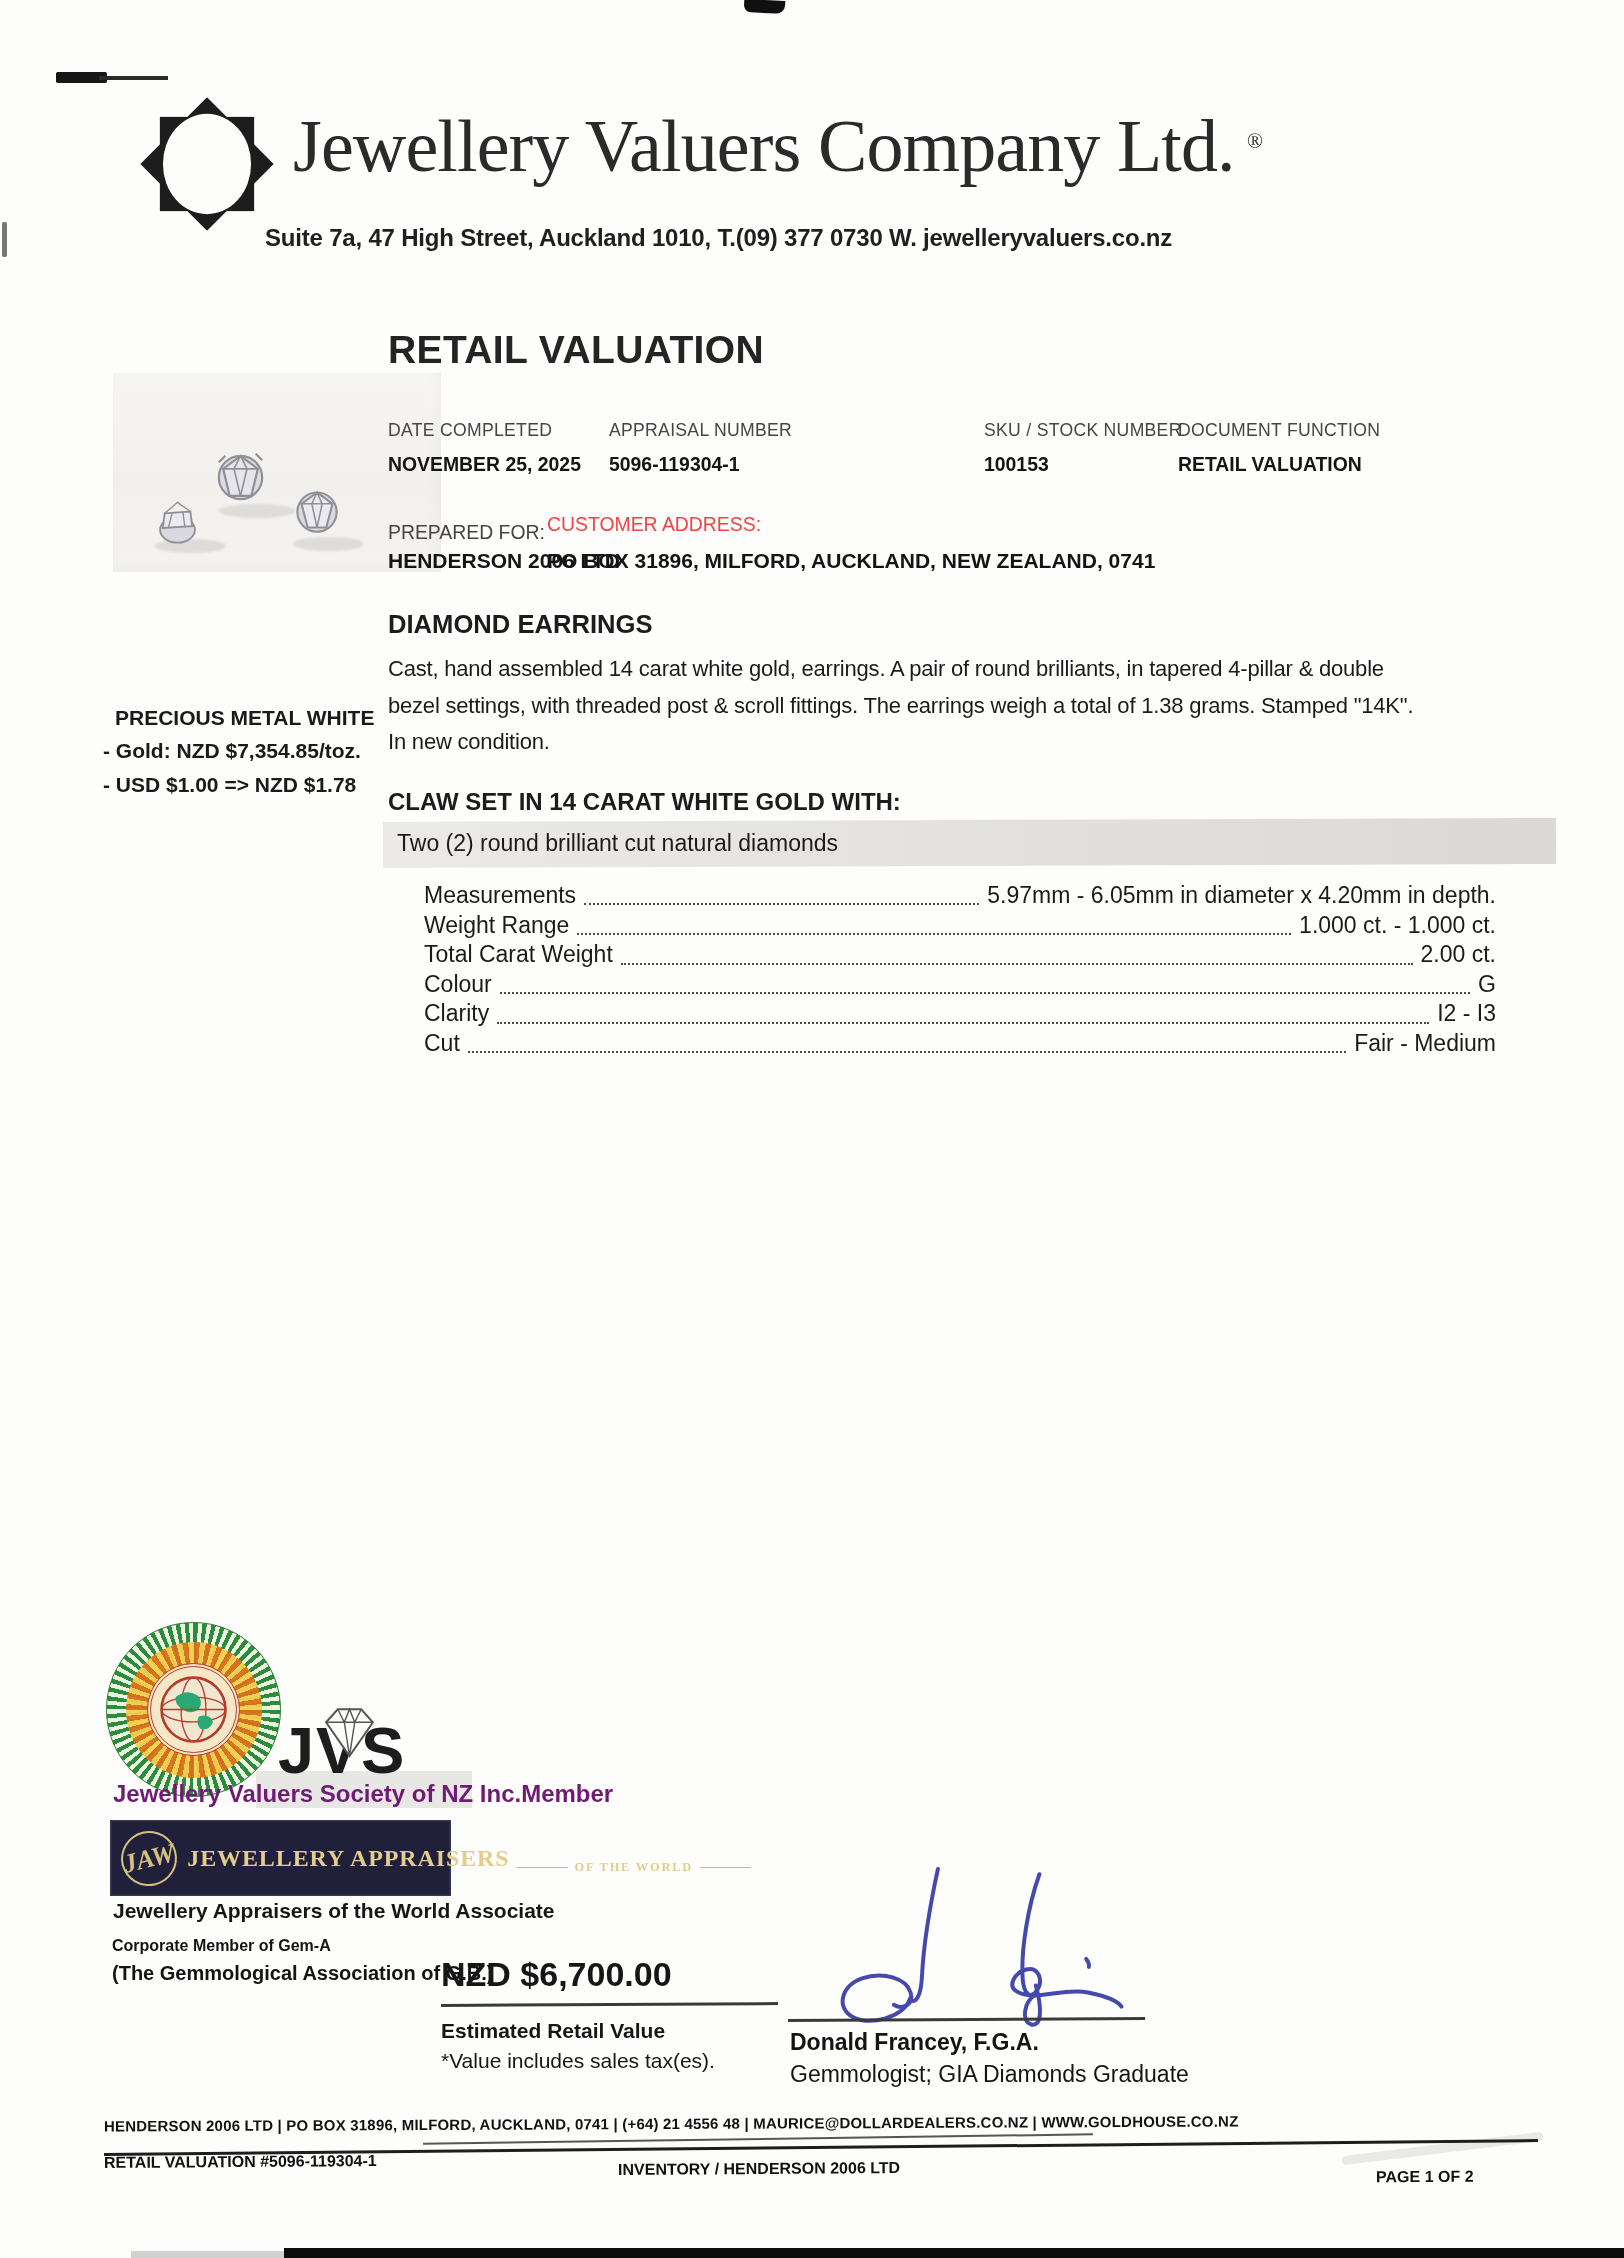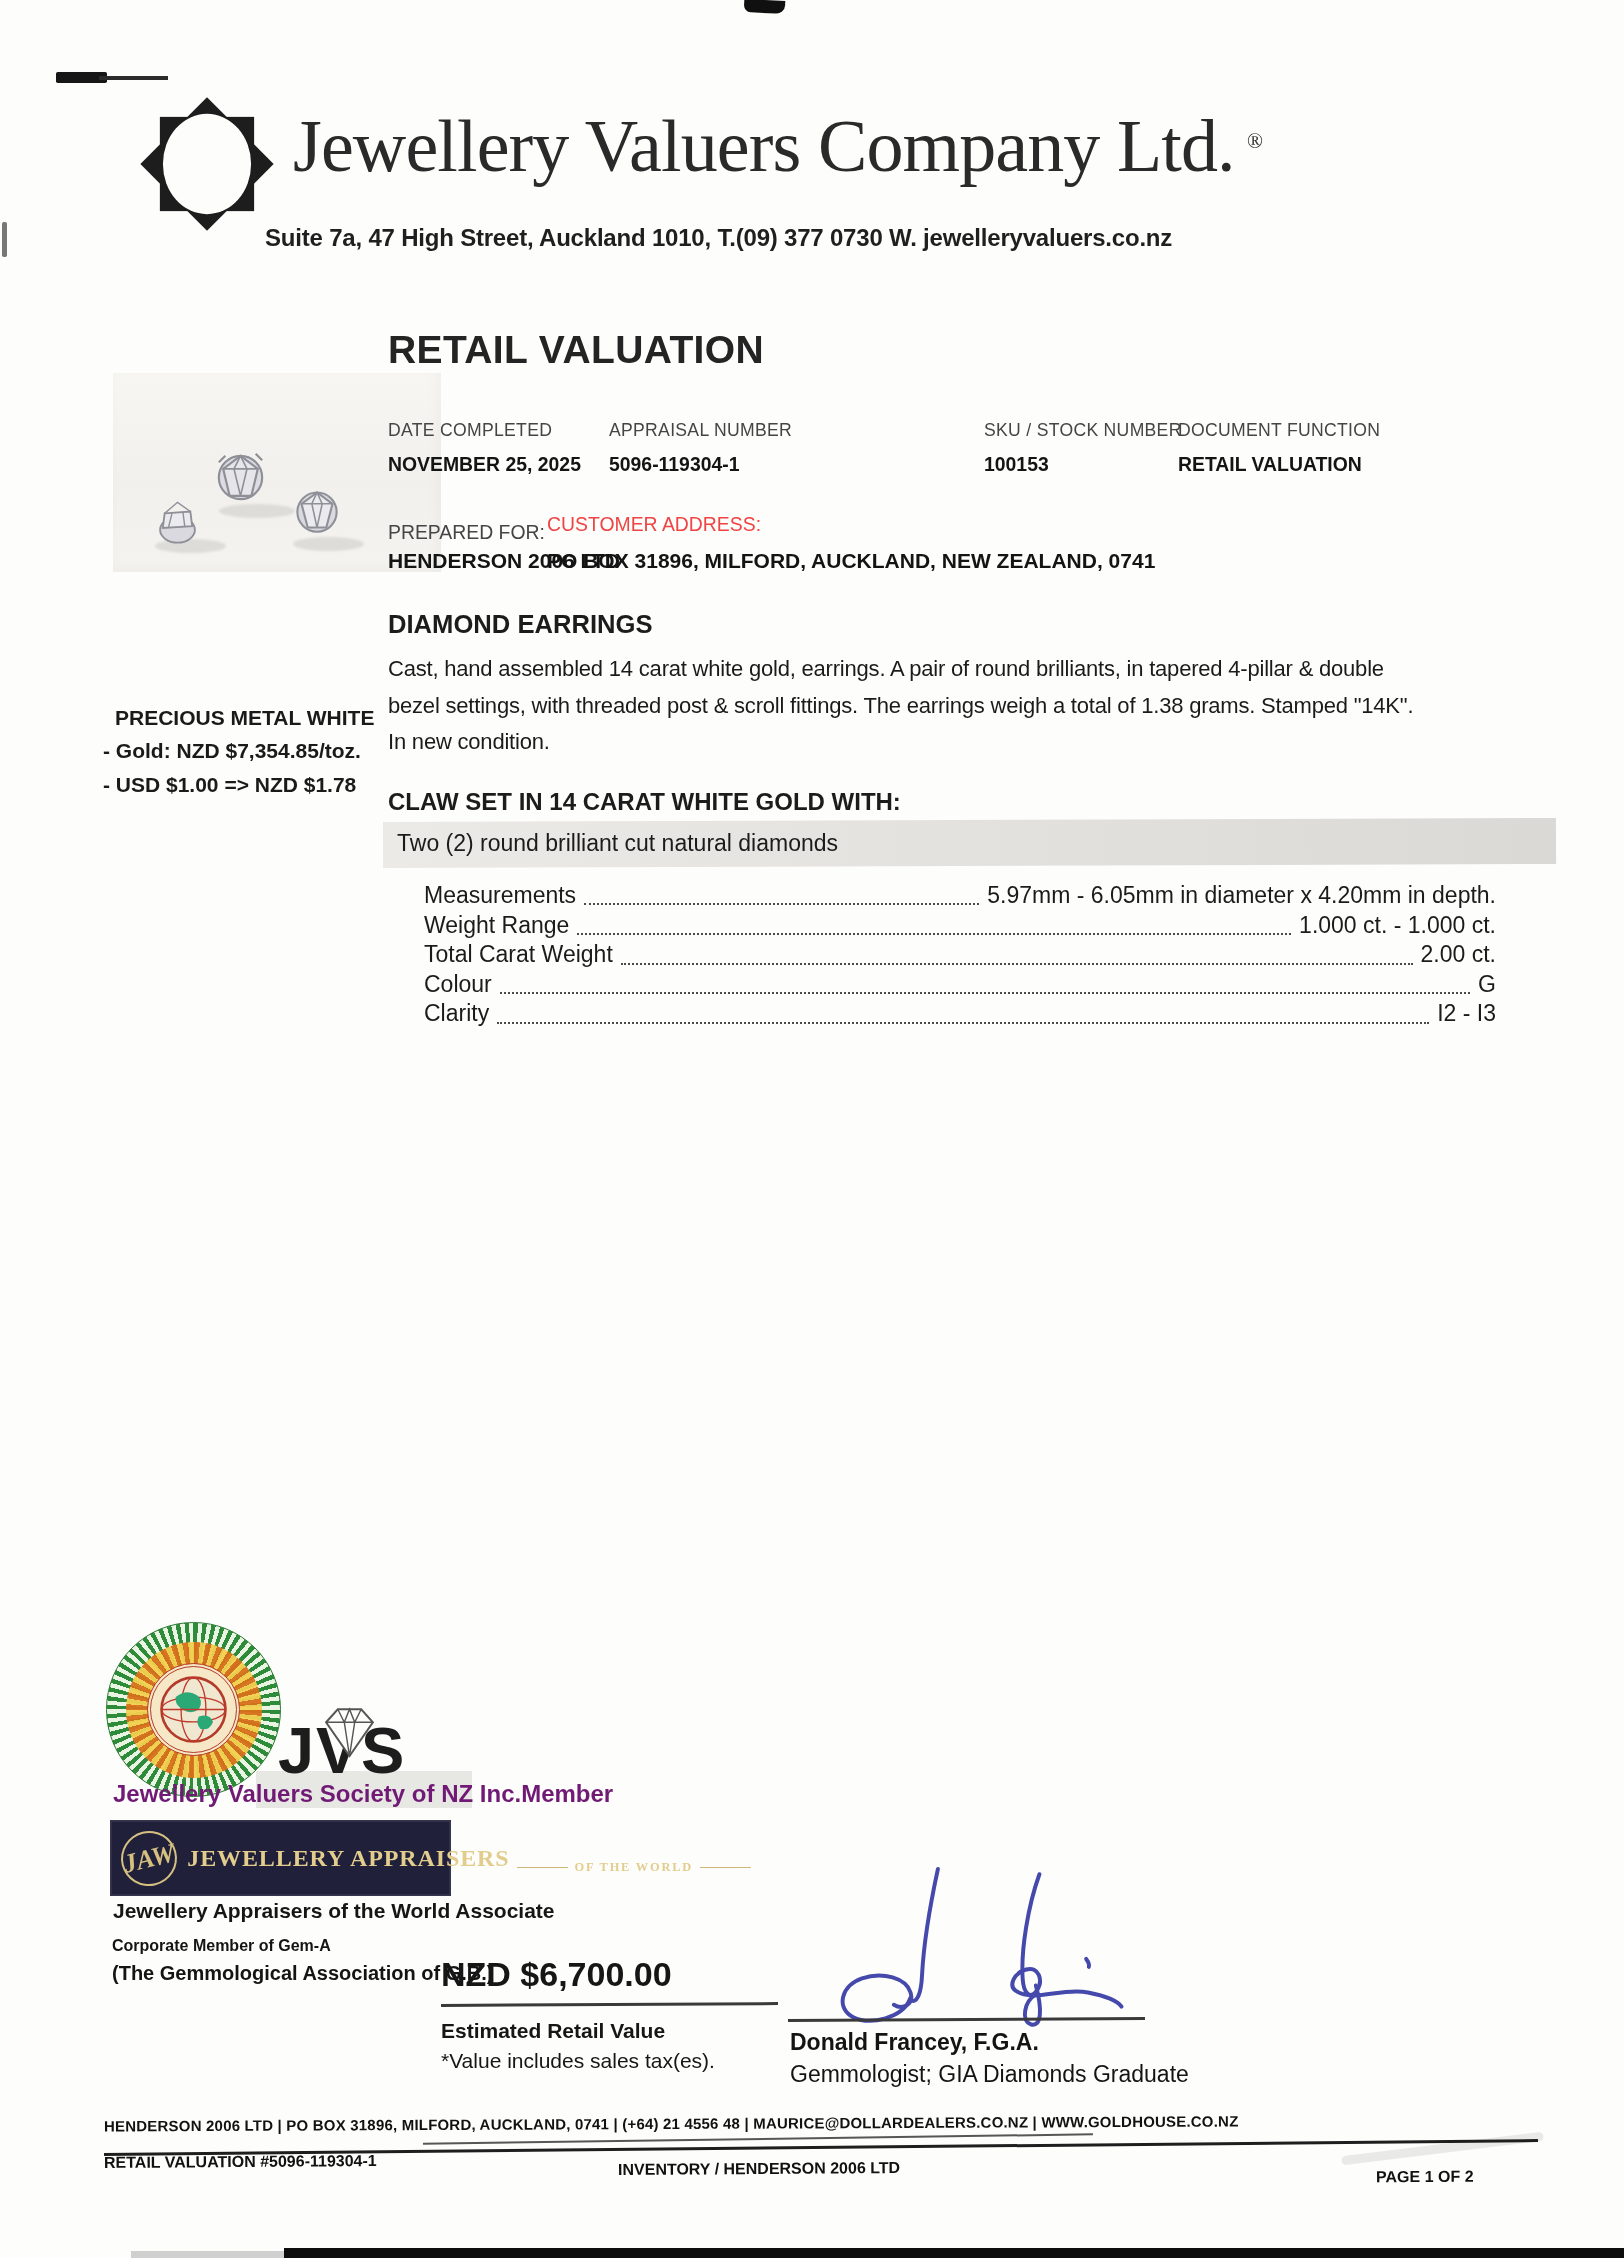--- a/index.html
+++ b/index.html
@@ -220,20 +220,25 @@
     <div class="spec-row">
       <span class="spec-label">Colour</span>
       <span class="spec-dots"></span>
       <span class="spec-value">G</span>
     </div>
     <div class="spec-row">
       <span class="spec-label">Clarity</span>
       <span class="spec-dots"></span>
       <span class="spec-value">I2 - I3</span>
     </div>
+    <div class="spec-row">
+      <span class="spec-label">Cut</span>
+      <span class="spec-dots"></span>
+      <span class="spec-value">Fair - Medium</span>
+    </div>
   </div>
 
   <div class="abs" id="seal">
     <div class="seal-ring2"></div>
     <div class="seal-ring3"></div>
     <svg class="seal-globe" viewBox="0 0 80 80">
       <circle cx="40" cy="40" r="36" fill="#efe7d0" stroke="#b43a2a" stroke-width="3"></circle>
       <ellipse cx="40" cy="40" rx="36" ry="14" fill="none" stroke="#c0392b" stroke-width="1.5"></ellipse>
       <ellipse cx="40" cy="40" rx="14" ry="36" fill="none" stroke="#c0392b" stroke-width="1.5"></ellipse>
       <path d="M20 26 Q32 16 44 24 Q52 30 46 40 Q36 46 28 40 Q18 34 20 26Z" fill="#2aa875"></path>

